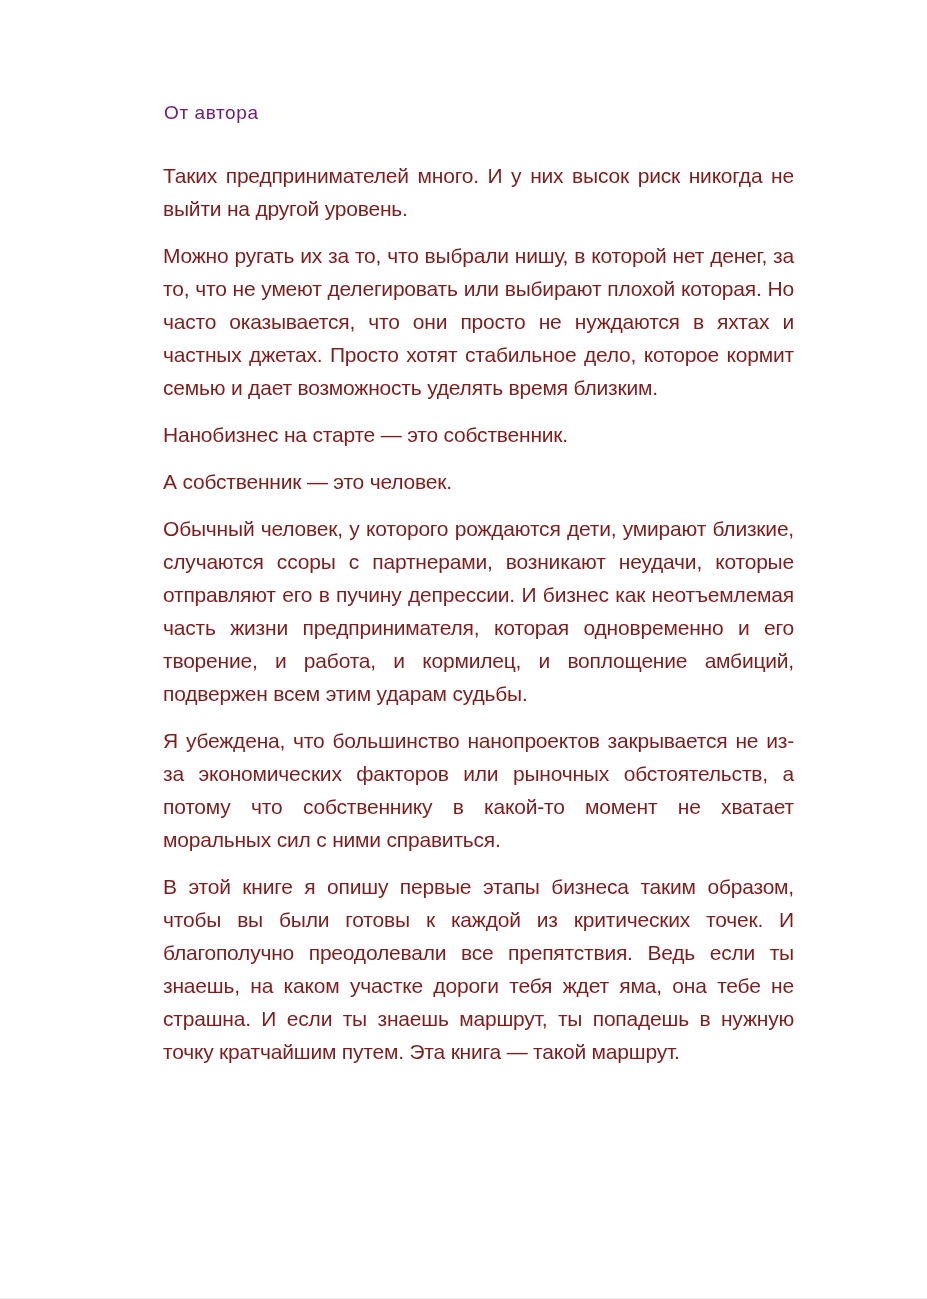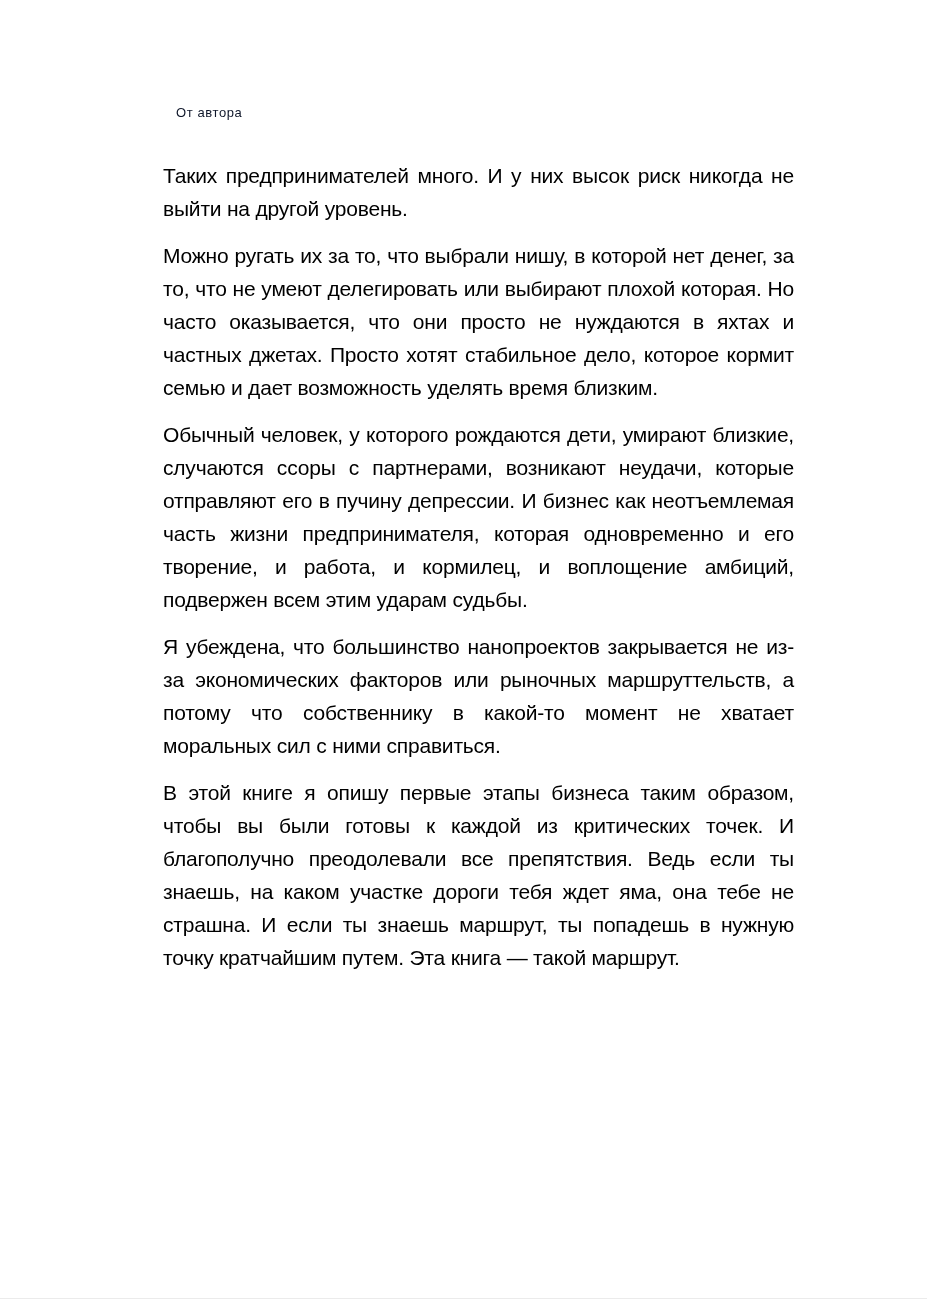--- a/index.html
+++ b/index.html
@@ -14,39 +14,39 @@
     font-family: "Liberation Sans", "DejaVu Sans", sans-serif;
     overflow: hidden;
   }
   .page {
     position: absolute;
     inset: 0;
     background: #ffffff;
   }
   .running-head {
     position: absolute;
-    left: 176px;
+    left: 164px;
     top: 101px;
-    font-size: 13px;
+    font-size: 19px;
     line-height: 24px;
-    color: #0f172a;
+    color: #701a75;
     letter-spacing: 0.6px;
     font-weight: 400;
   }
   .body-text {
     position: absolute;
     left: 163px;
     top: 159px;
     width: 647px;
   }
   .body-text p {
     margin: 0 16px 14px 0;
     font-size: 21px;
     line-height: 33px;
-    color: #000000;
+    color: #7f1d1d;
     text-align: justify;
     letter-spacing: -0.2px;
     hyphens: manual;
     -webkit-hyphens: manual;
   }
   .page-bottom-edge {
     position: absolute;
     left: 0;
     right: 0;
     bottom: 0;
@@ -56,19 +56,21 @@
 </style>
 </head>
 <body>
 
 <div class="page">
   <div class="running-head">От автора</div>
 
   <div class="body-text">
       <p>Таких предпринимателей много. И у них высок риск никогда не выйти на другой уровень.</p>
       <p>Можно ругать их за то, что выбрали нишу, в которой нет де­нег, за то, что не умеют делегировать или выбирают плохой которая. Но часто оказывается, что они просто не нужда­ются в яхтах и частных джетах. Просто хотят стабильное дело, которое кормит семью и дает возможность уделять время близким.</p>
+      <p>Нанобизнес на старте — это собственник.</p>
+      <p>А собственник — это человек.</p>
       <p>Обычный человек, у которого рождаются дети, умирают близкие, случаются ссоры с партнерами, возникают неуда­чи, которые отправляют его в пучину депрессии. И бизнес как неотъемлемая часть жизни предпринимателя, которая одновременно и его творение, и работа, и кормилец, и во­площение амбиций, подвержен всем этим ударам судьбы.</p>
-      <p>Я убеждена, что большинство нанопроектов закрывается не из-за экономических факторов или рыночных маршрут­тельств, а потому что собственнику в какой-то момент не хватает моральных сил с ними справиться.</p>
+      <p>Я убеждена, что большинство нанопроектов закрывается не из-за экономических факторов или рыночных обстоя­тельств, а потому что собственнику в какой-то момент не хватает моральных сил с ними справиться.</p>
       <p>В этой книге я опишу первые этапы бизнеса таким обра­зом, чтобы вы были готовы к каждой из критических точек. И благополучно преодолевали все препятствия. Ведь если ты знаешь, на каком участке дороги тебя ждет яма, она тебе не страшна. И если ты знаешь маршрут, ты попадешь в нуж­ную точку кратчайшим путем. Эта книга — такой маршрут.</p>
     </div>
 
   <div class="page-bottom-edge"></div>
 </div>
 
 </body></html>

